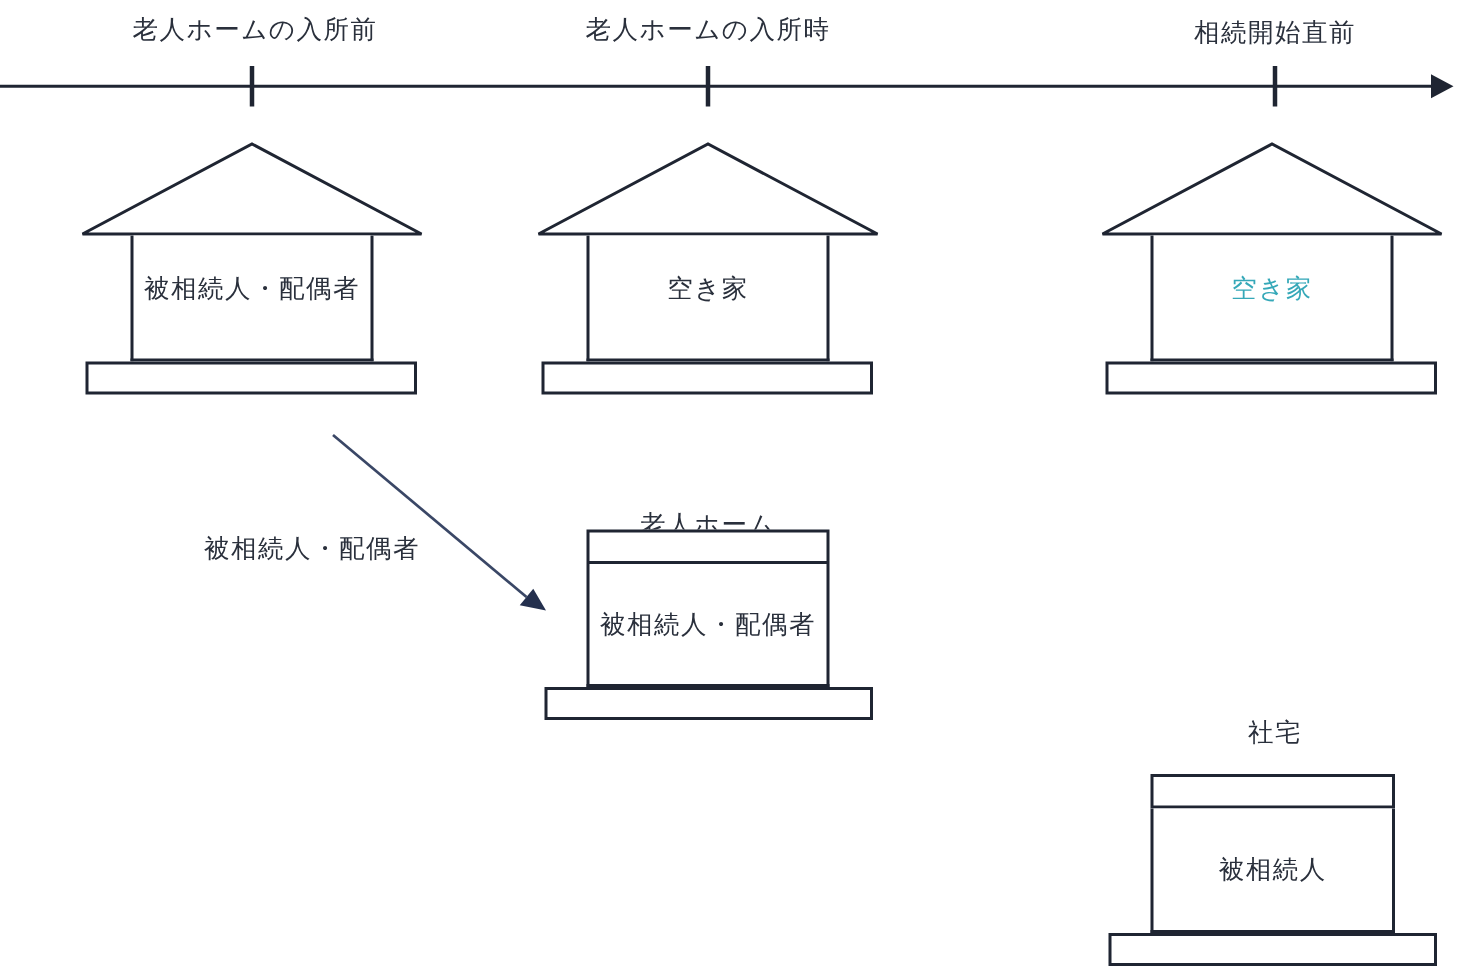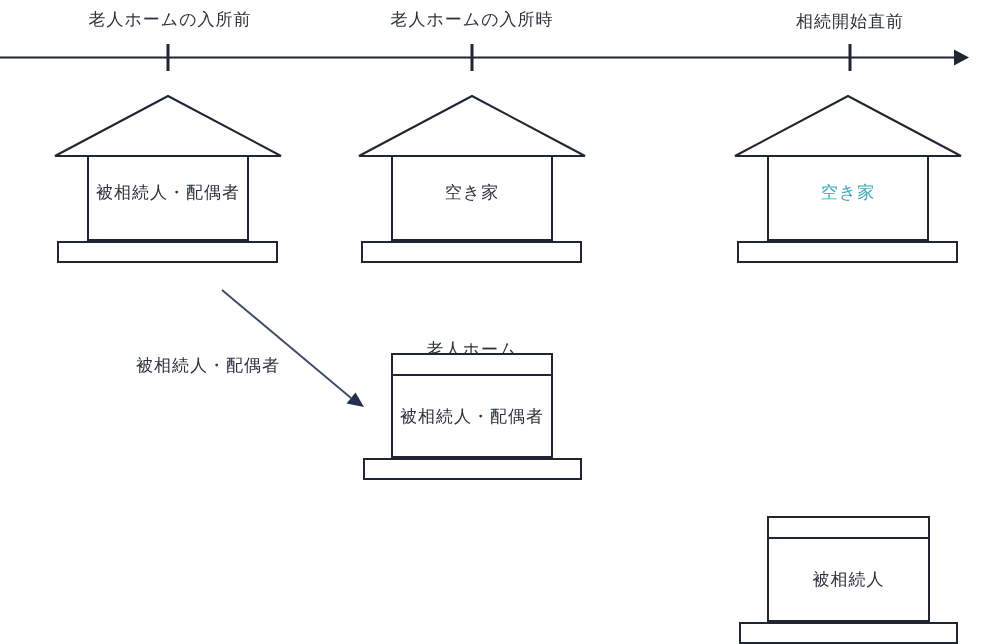--- a/index.html
+++ b/index.html
@@ -134,19 +134,20 @@
 
   <div class="move-label" style="left:58px;top:354px;">被相続人・配偶者</div>
 
   <div class="bldg-title" style="left:352px;top:314px;margin-top:24px;">老人ホーム</div>
   <div class="bldg-band" style="left:391px;top:353px;width:162px;height:23px;"></div>
   <div class="bldg-body" style="left:391px;top:376px;width:162px;height:82px;">
     <span>被相続人・配偶者</span>
   </div>
   <div class="house-base" style="left:363px;top:458px;width:219px;height:22px;"></div>
 
+  <div class="bldg-title" style="left:730px;top:477px;">社宅</div>
   <div class="bldg-band" style="left:767px;top:516px;width:163px;height:23px;"></div>
   <div class="bldg-body" style="left:767px;top:539px;width:163px;height:83px;">
     <span>被相続人</span>
   </div>
   <div class="house-base" style="left:739px;top:622px;width:219px;height:22px;"></div>
 
 </div>
 
 </body></html>

